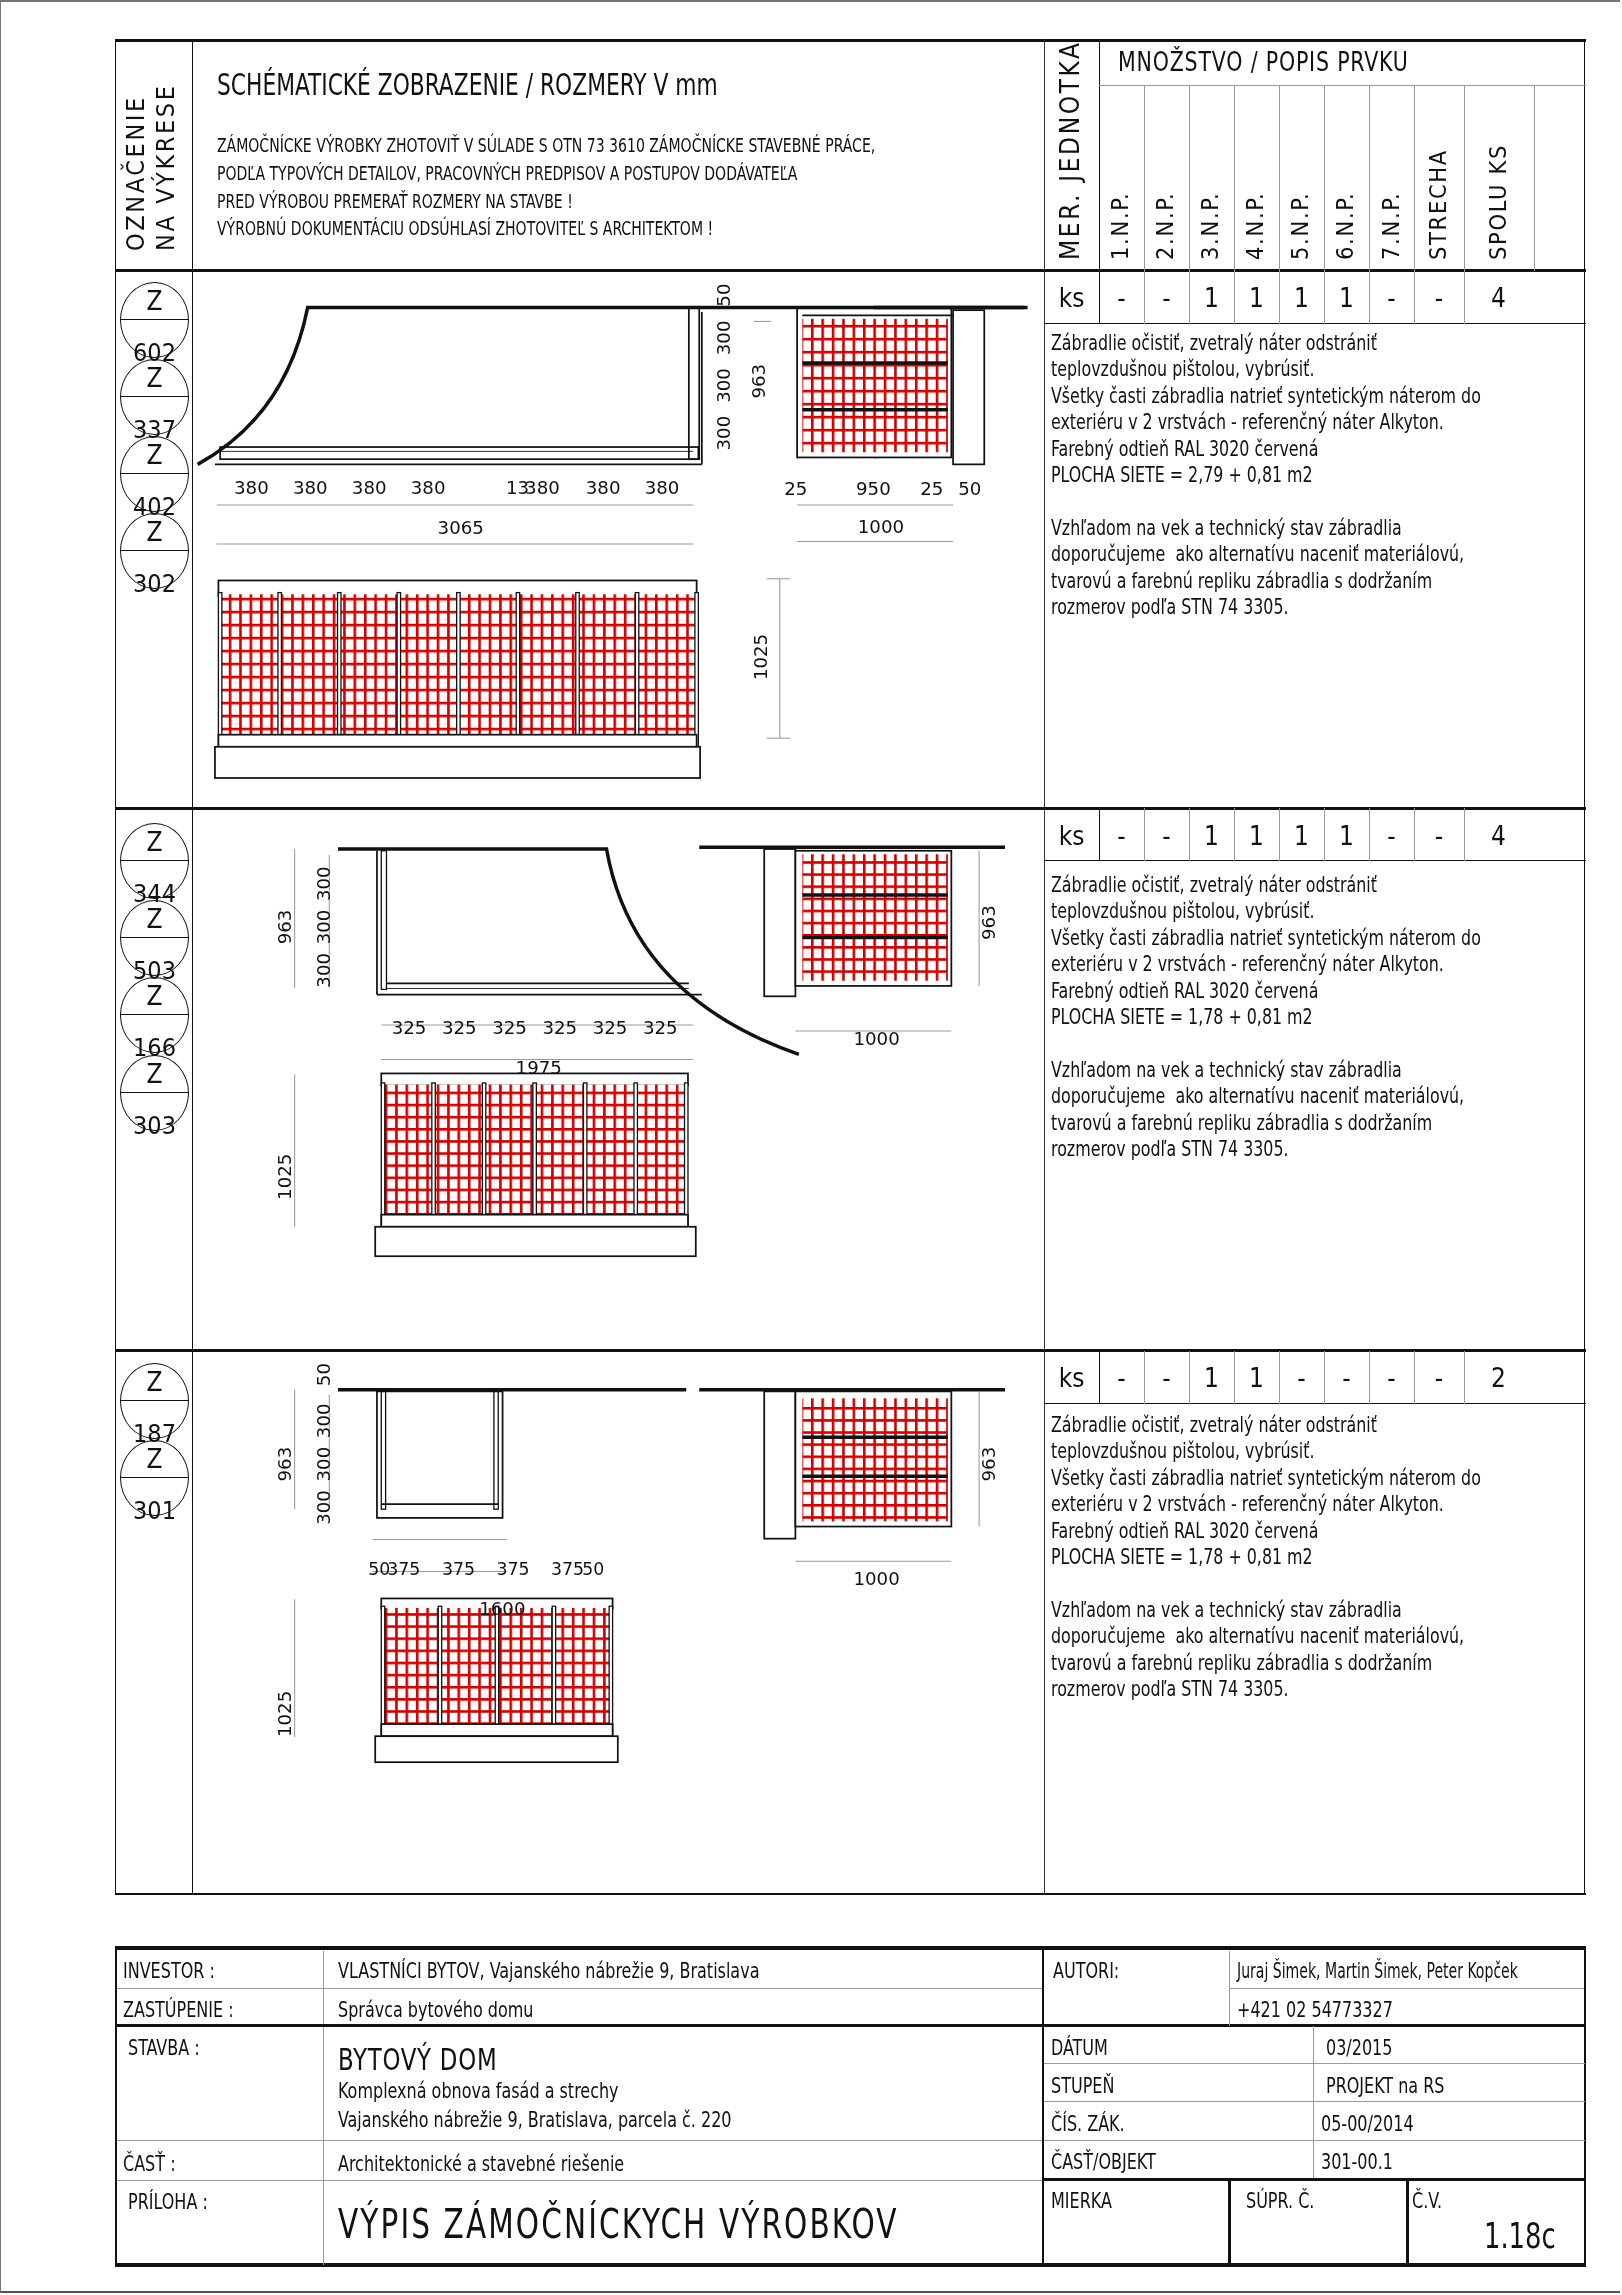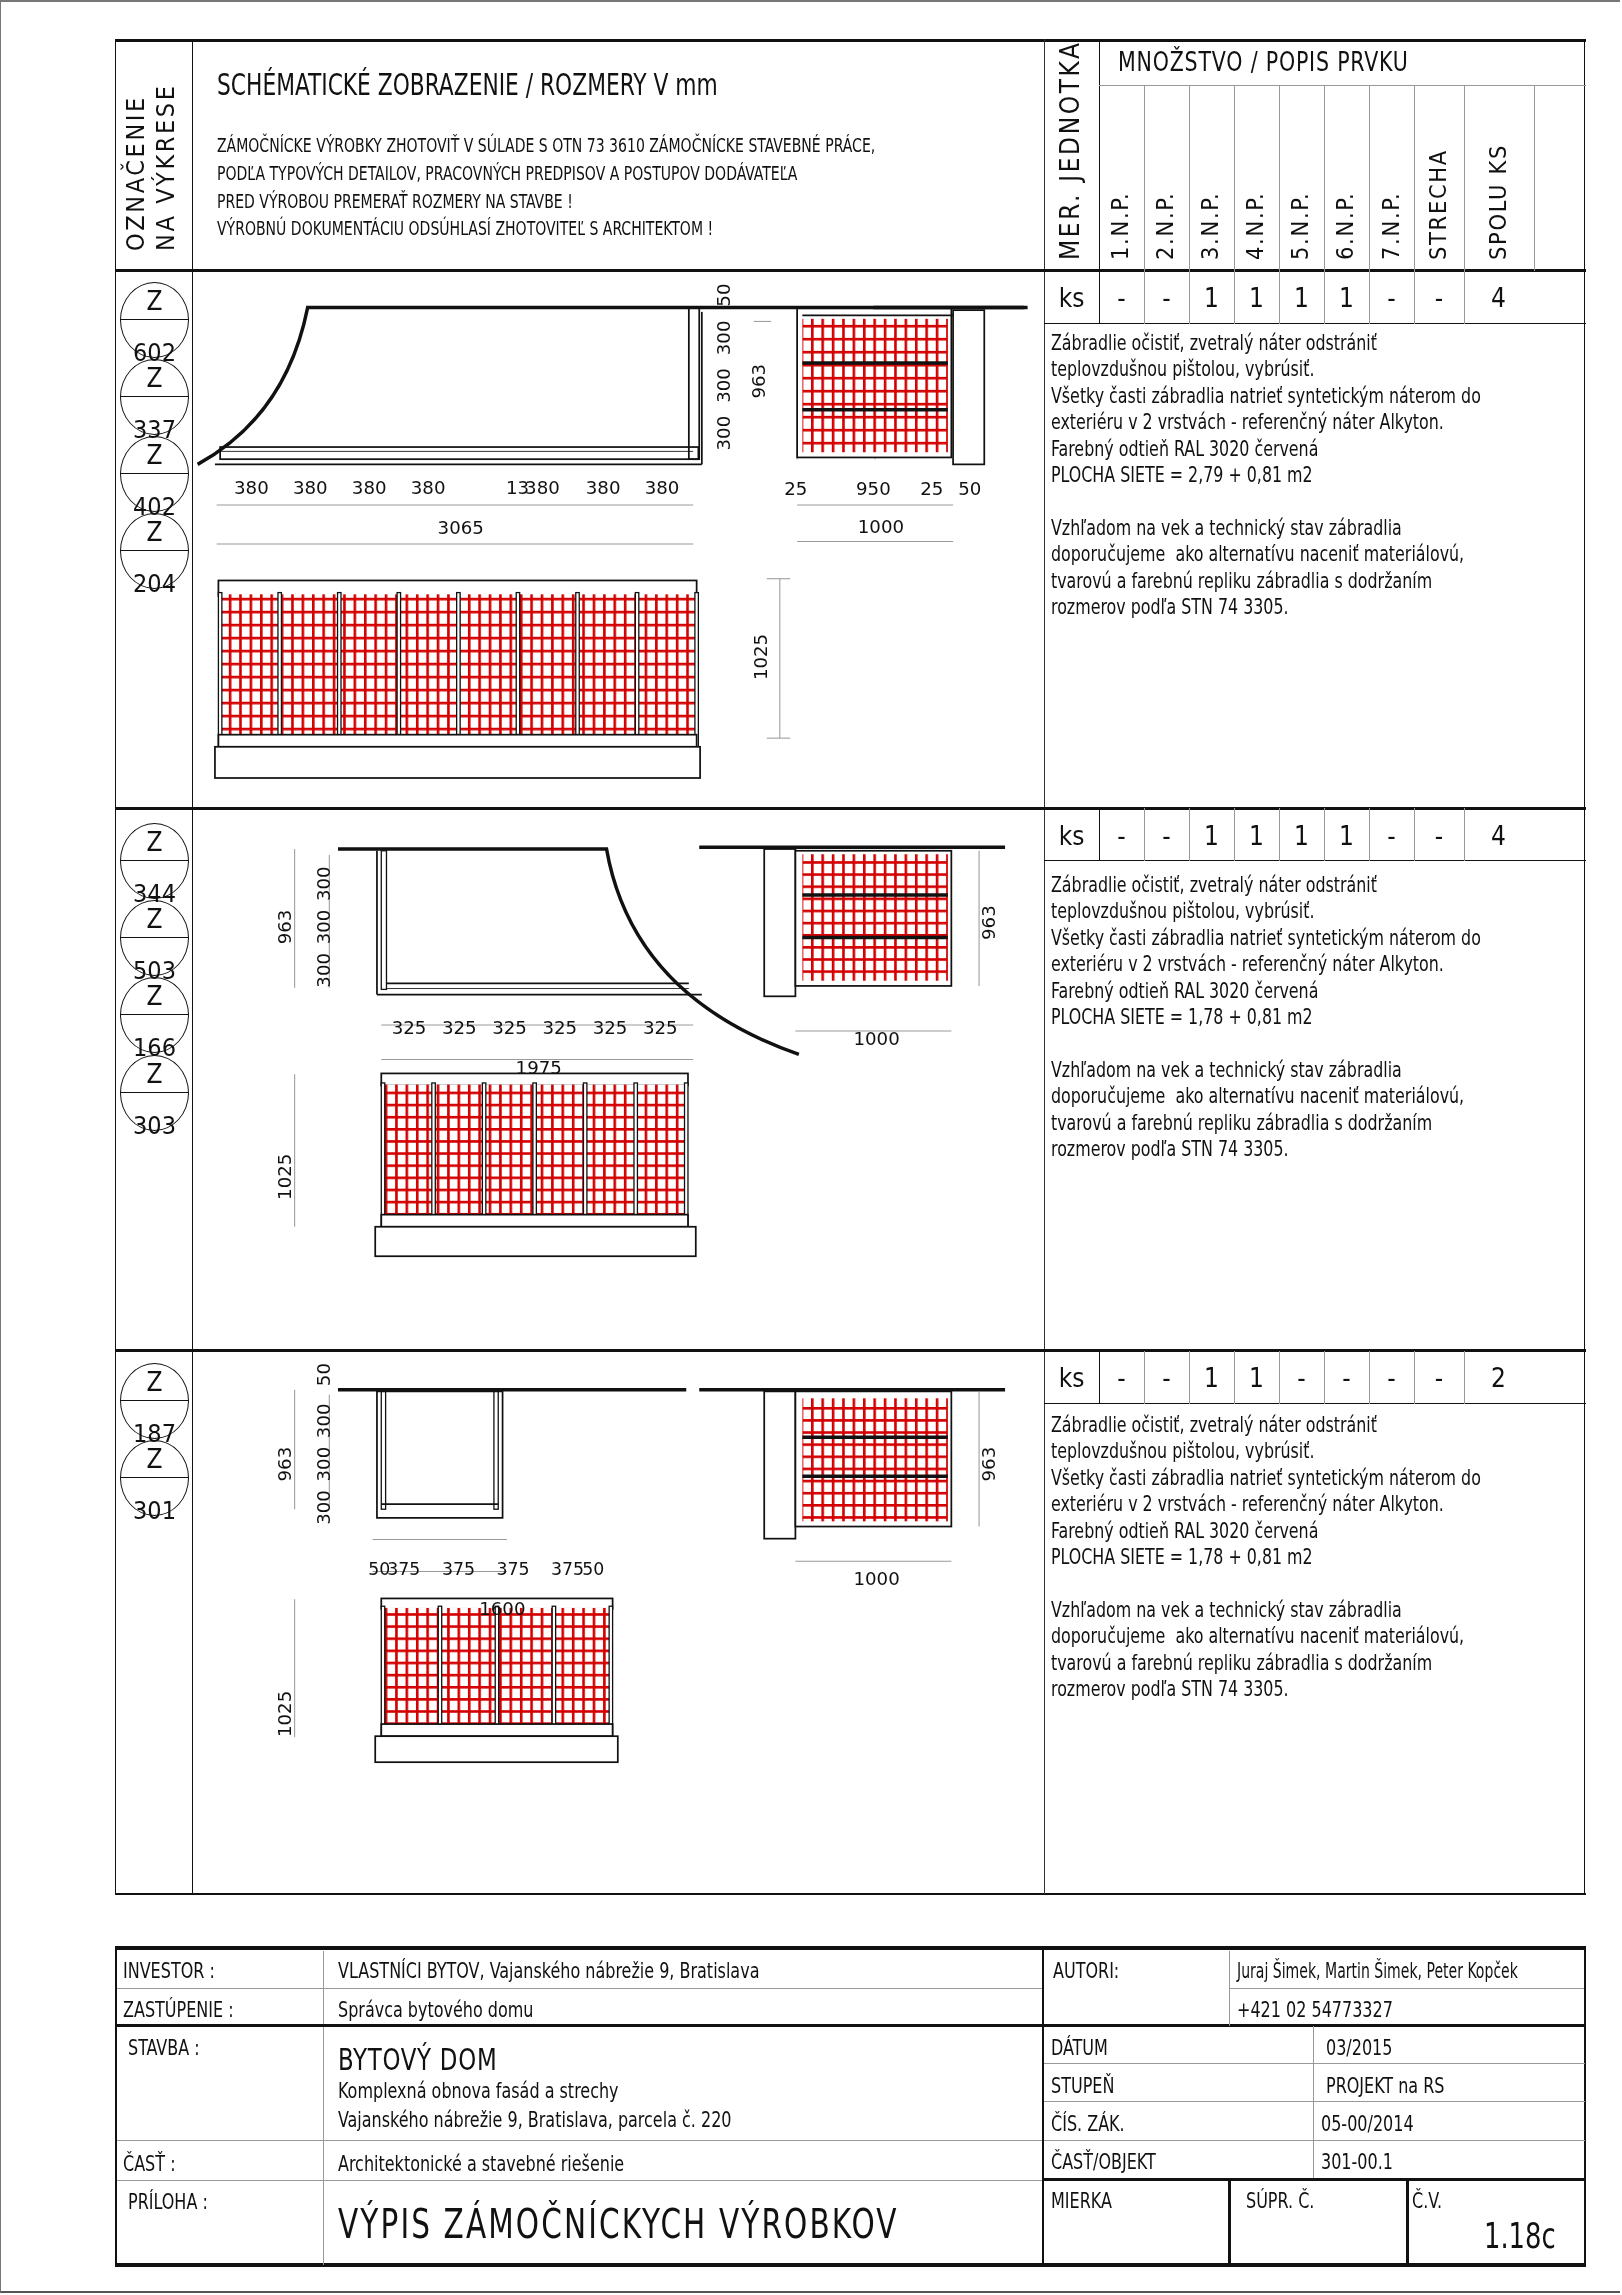--- a/index.html
+++ b/index.html
@@ -199,21 +199,21 @@
       <div class="n">337</div>
     </div>
     <div class="tag" style="left: 120px; top: 436px;">
       <div class="z">Z</div>
       <div class="bar"></div>
       <div class="n">402</div>
     </div>
     <div class="tag" style="left: 120px; top: 513px;">
       <div class="z">Z</div>
       <div class="bar"></div>
-      <div class="n">204</div>
+      <div class="n">302</div>
     </div>
     <div class="tag" style="left: 120px; top: 823px;">
       <div class="z">Z</div>
       <div class="bar"></div>
       <div class="n">344</div>
     </div>
     <div class="tag" style="left: 120px; top: 900px;">
       <div class="z">Z</div>
       <div class="bar"></div>
       <div class="n">503</div>

